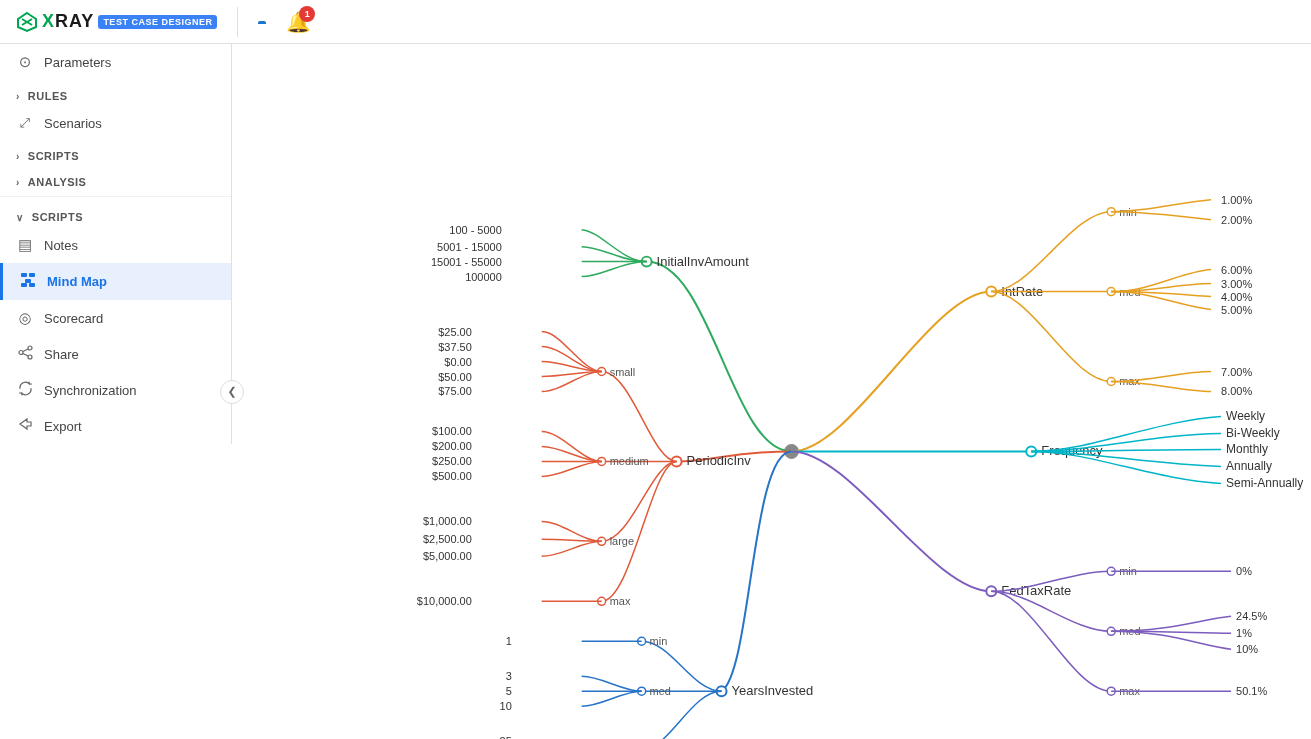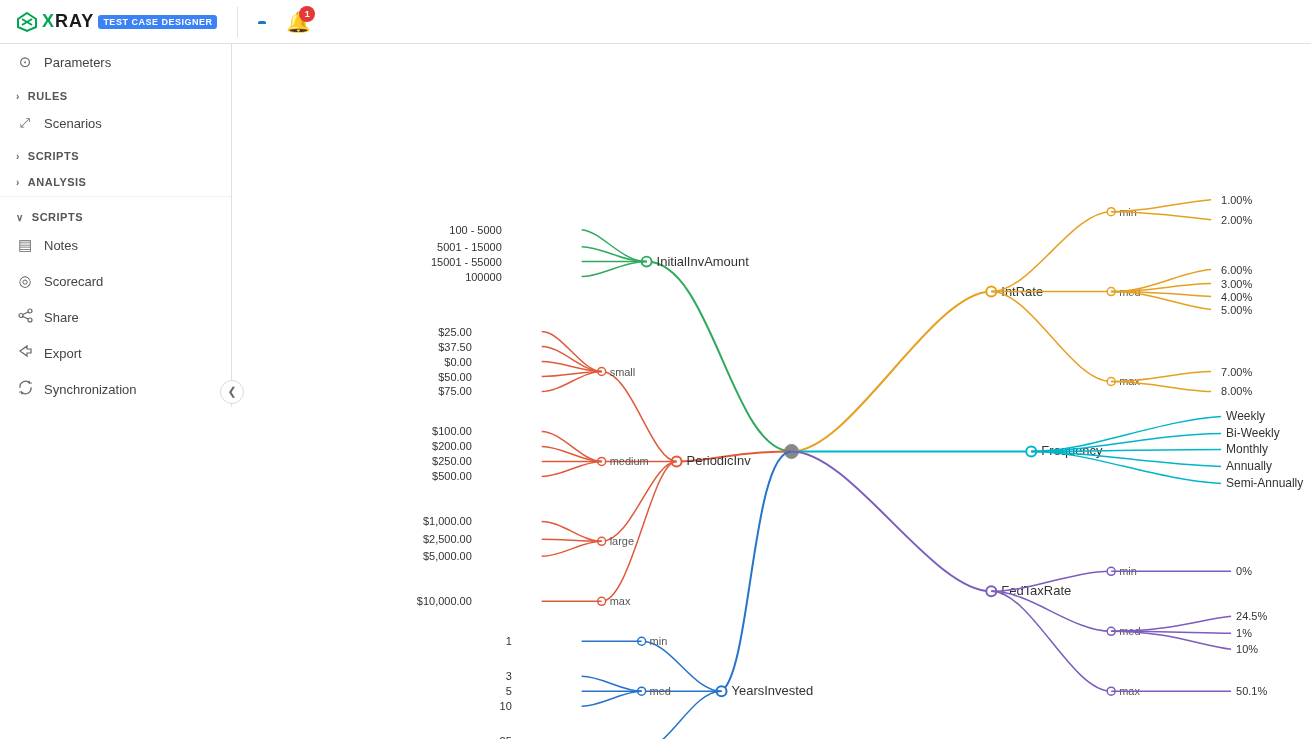--- a/index.html
+++ b/index.html
@@ -104,20 +104,32 @@
       <div class="sidebar-section">
         <span class="section-arrow">∨</span>
         <span>SCRIPTS</span>
       </div>
 
       <div class="sidebar-item">
         <span class="sidebar-icon">▤</span>
         <span>Notes</span>
       </div>
 
+      <div class="sidebar-item active">
+        <span class="sidebar-icon">
+          <svg width="16" height="16" viewBox="0 0 16 16" fill="none">
+            <rect x="1" y="1" width="6" height="4" rx="1" fill="#1a73e8"></rect>
+            <rect x="9" y="1" width="6" height="4" rx="1" fill="#1a73e8"></rect>
+            <rect x="5" y="7" width="6" height="4" rx="1" fill="#1a73e8"></rect>
+            <rect x="1" y="11" width="6" height="4" rx="1" fill="#1a73e8"></rect>
+            <rect x="9" y="11" width="6" height="4" rx="1" fill="#1a73e8"></rect>
+          </svg>
+        </span>
+        <span>Mind Map</span>
+      </div>
 
       <div class="sidebar-item">
         <span class="sidebar-icon">◎</span>
         <span>Scorecard</span>
       </div>
 
       <div class="sidebar-item">
         <span class="sidebar-icon">
           <svg width="15" height="15" viewBox="0 0 15 15" fill="none">
             <circle cx="12" cy="3" r="2" stroke="#666" stroke-width="1.2"></circle>
@@ -126,37 +138,37 @@
             <line x1="5" y1="6.5" x2="10" y2="4" stroke="#666" stroke-width="1.2"></line>
             <line x1="5" y1="8.5" x2="10" y2="11" stroke="#666" stroke-width="1.2"></line>
           </svg>
         </span>
         <span>Share</span>
       </div>
 
       <div class="sidebar-item">
         <span class="sidebar-icon">
           <svg width="15" height="15" viewBox="0 0 15 15" fill="none">
-            <polygon points="2,7 9,2 9,5 13,5 13,9 9,9 9,12" stroke="#666" stroke-width="1.2" fill="none"></polygon>
-          </svg>
-        </span>
-        <span>Export</span>
-      </div>
-
-      <div class="sidebar-item">
-        <span class="sidebar-icon">
-          <svg width="15" height="15" viewBox="0 0 15 15" fill="none">
             <path d="M13 7.5A5.5 5.5 0 0 1 3.5 12" stroke="#666" stroke-width="1.2" stroke-linecap="round"></path>
             <path d="M2 7.5A5.5 5.5 0 0 1 11.5 3" stroke="#666" stroke-width="1.2" stroke-linecap="round"></path>
             <polyline points="11,1 11.5,3 13.5,3" stroke="#666" stroke-width="1.2" stroke-linecap="round" stroke-linejoin="round"></polyline>
             <polyline points="4,14 3.5,12 1.5,12" stroke="#666" stroke-width="1.2" stroke-linecap="round" stroke-linejoin="round"></polyline>
           </svg>
         </span>
         <span>Synchronization</span>
       </div>
+
+      <div class="sidebar-item">
+        <span class="sidebar-icon">
+          <svg width="15" height="15" viewBox="0 0 15 15" fill="none">
+            <polygon points="2,7 9,2 9,5 13,5 13,9 9,9 9,12" stroke="#666" stroke-width="1.2" fill="none"></polygon>
+          </svg>
+        </span>
+        <span>Export</span>
+      </div>
     </div>
     <div class="collapse-btn">
       <span>❮</span>
     </div>
   </div>
 
   <div class="main">
     <div class="canvas">
       <svg class="mindmap-svg" viewBox="0 0 1080 660" preserveAspectRatio="xMidYMid meet">
 

